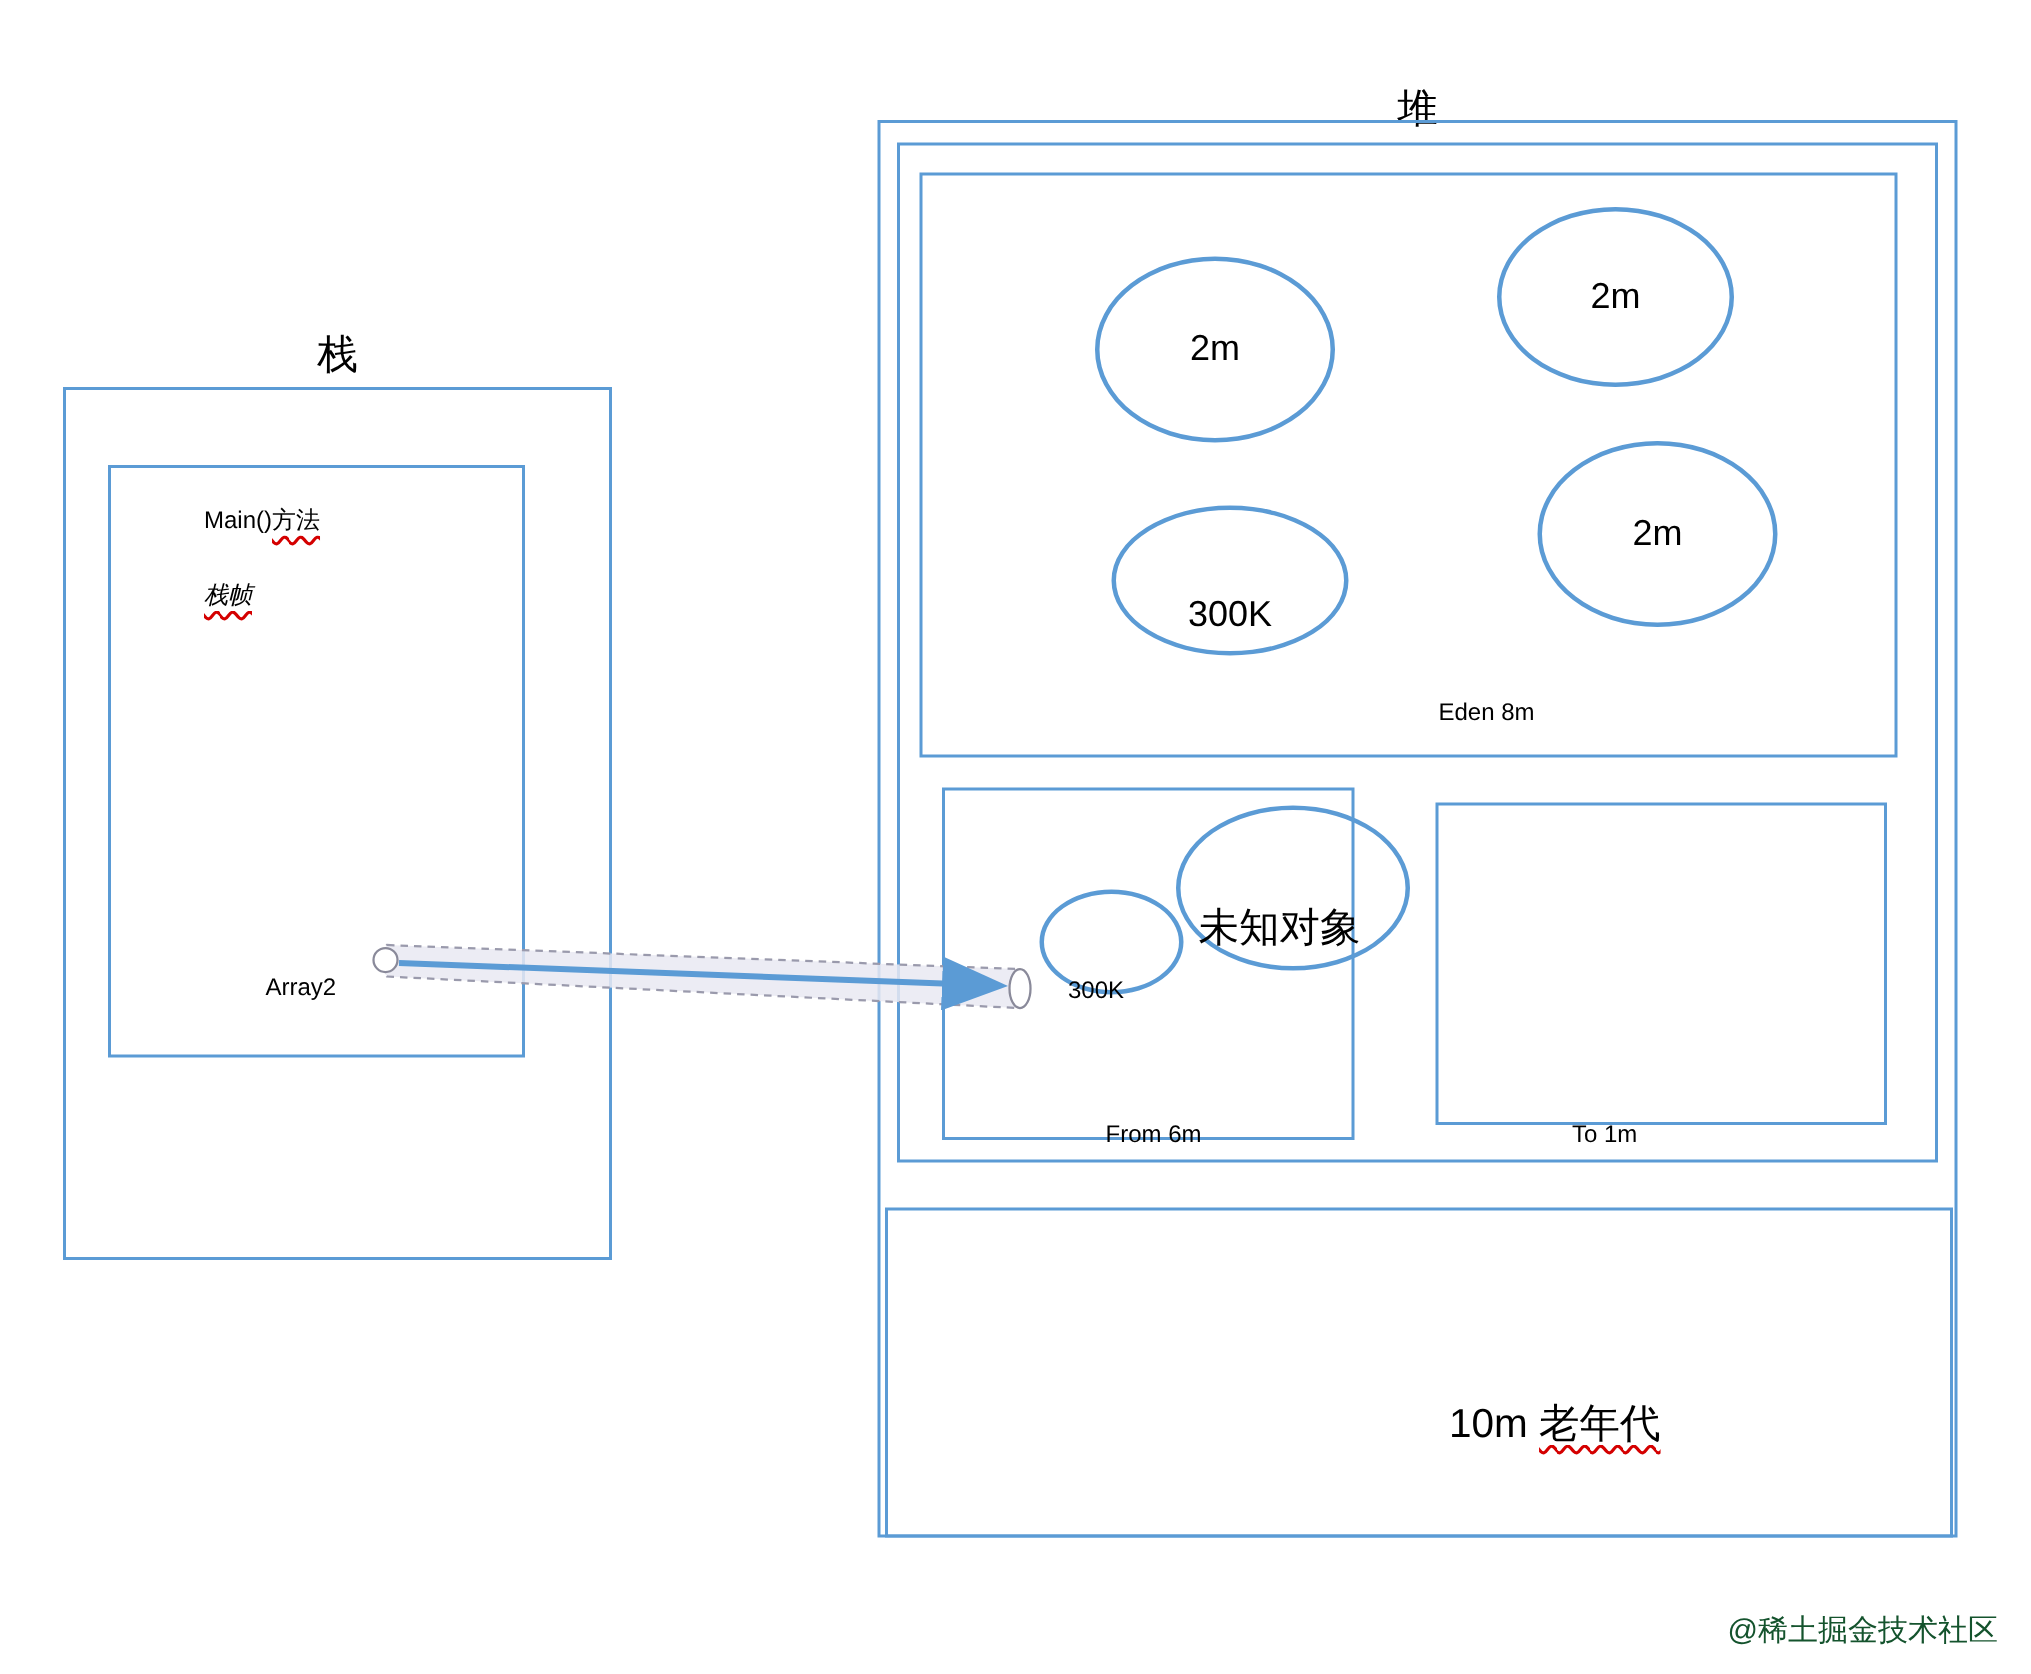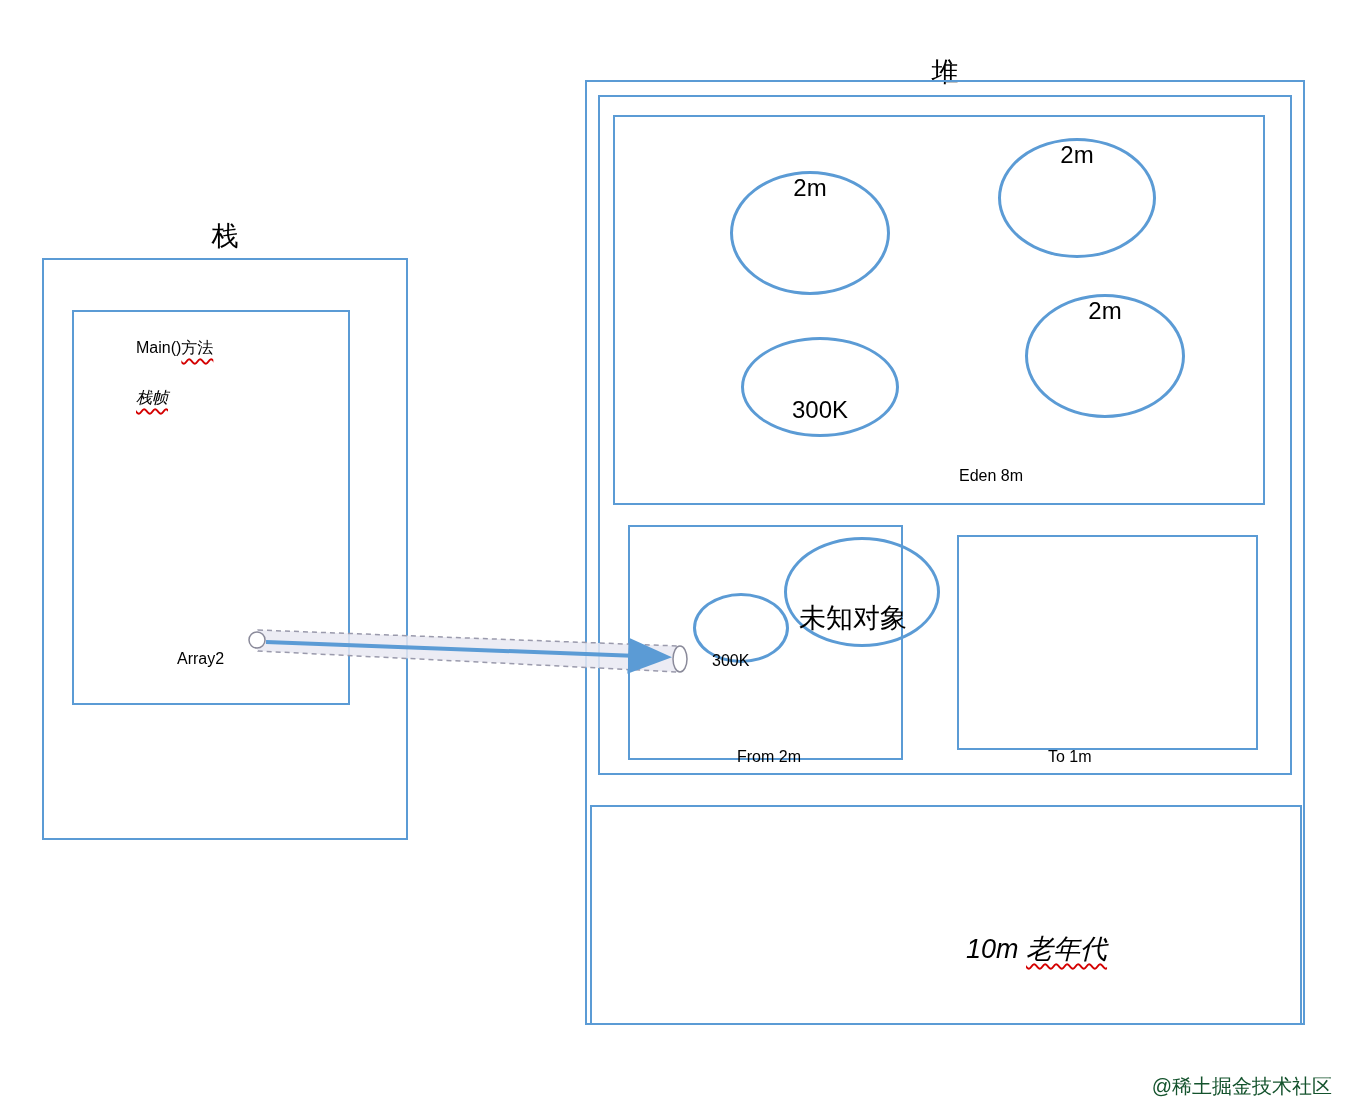--- a/index.html
+++ b/index.html
@@ -16,20 +16,21 @@
   .box {
     position: absolute;
     border: 2.5px solid #5b9bd5;
     background: transparent;
   }
   .ellipse {
     position: absolute;
     border: 3px solid #5b9bd5;
     border-radius: 50%;
     display: flex;
+    align-items: center;
     justify-content: center;
     font-size: 24px;
     background: transparent;
   }
   .ellipse.align-bottom { align-items: flex-end; padding-bottom: 10px; }
   .label {
     position: absolute;
     font-size: 16px;
     white-space: nowrap;
     line-height: 1.2;
@@ -105,29 +106,29 @@
   <div class="box" style="left:628px; top:525px; width:275px; height:235px;"></div>
 
   <div class="ellipse" style="left:693px; top:593px; width:96px; height:70px;"></div>
 
   <div class="label" style="left:712px; top:651px;">300K</div>
 
   <div class="ellipse" style="left:784px; top:537px; width:156px; height:110px;"></div>
 
   <div class="label big" style="left:799px; top:602px;">未知对象</div>
 
-  <div class="label" style="left:737px; top:747px;">From 2m</div>
+  <div class="label" style="left:737px; top:747px;">From 6m</div>
 
   <div class="box" style="left:957px; top:535px; width:301px; height:215px;"></div>
 
   <div class="label" style="left:1048px; top:747px;">To 1m</div>
 
   <div class="box" style="left:590px; top:805px; width:712px; height:220px;"></div>
 
-  <div class="label big" style="left:966px; top:933px;font-style:italic;">
+  <div class="label big" style="left:966px; top:933px;">
     <span>10m </span><span class="squiggle">老年代</span>
   </div>
 
   <svg class="overlay" viewBox="0 0 1354 1116" xmlns="http://www.w3.org/2000/svg">
     <defs>
       <marker id="arrowhead" markerWidth="11" markerHeight="9" refX="9" refY="4.5" orient="auto">
         <path d="M0,0 L11,4.5 L0,9 Z" fill="#5b9bd5"></path>
       </marker>
     </defs>
 

